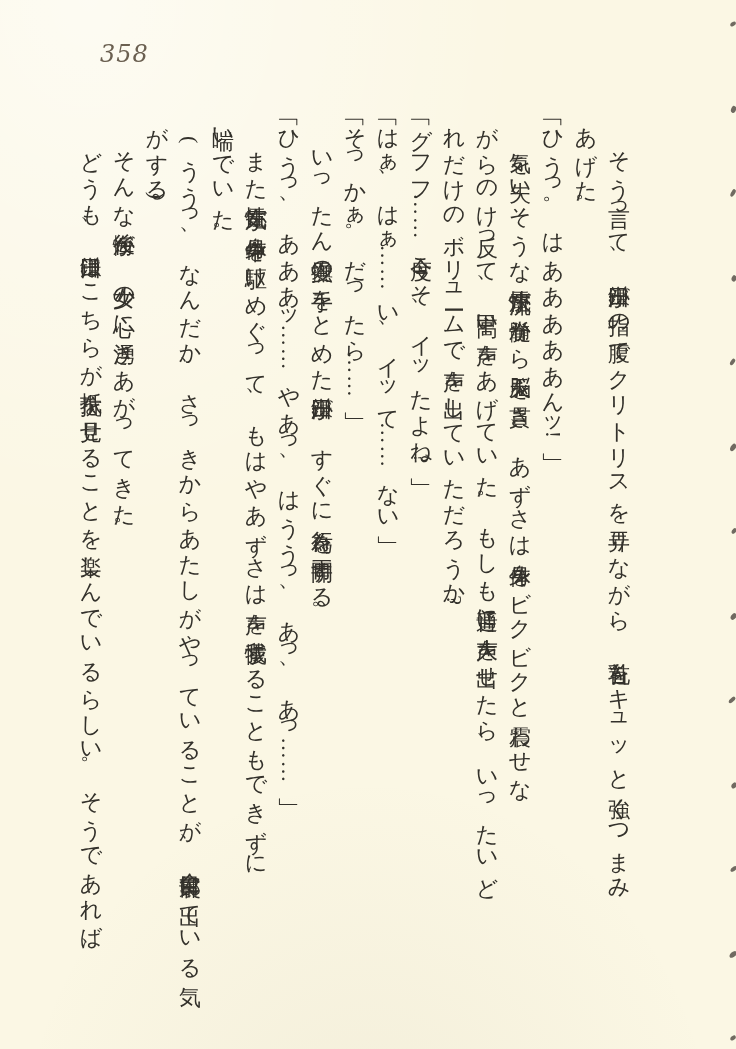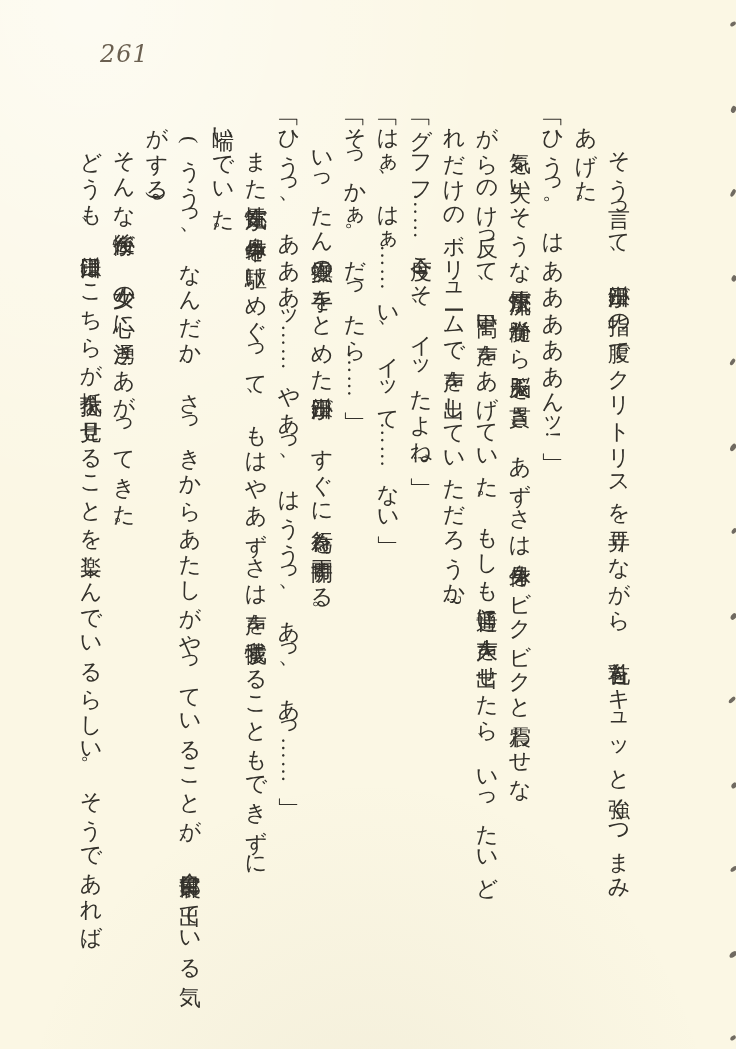--- a/index.html
+++ b/index.html
@@ -52,21 +52,21 @@
     height: 5px;
     background: #57514a;
     border-radius: 70% 30% 60% 40%;
     opacity: 0.85;
   }
 </style>
 </head>
 <body>
 
 <div class="page">
-  <div class="page-number">261</div>
+  <div class="page-number">358</div>
 
   <div class="text-block">
       <p class="text-line indent">そう言って、鎌田が指の腹でクリトリスを弄りながら、乳首をキュッと強くつまみ</p>
       <p class="text-line">あげた。</p>
       <p class="text-line">「ひうっ。はあああああんッ!」</p>
       <p class="text-line indent">気を失いそうな快電流が脊髄から脳天を貫き、あずさは身体をビクビクと震わせな</p>
       <p class="text-line">がらのけ反って、甲高い声をあげていた。もしも普通に大声を出せたら、いったいど</p>
       <p class="text-line">れだけのボリュームで声を出していただろうか?</p>
       <p class="text-line">「グフフ……今度こそ、イッたよね?」</p>
       <p class="text-line">「はぁ、はぁ……い、イッて……ない」</p>

